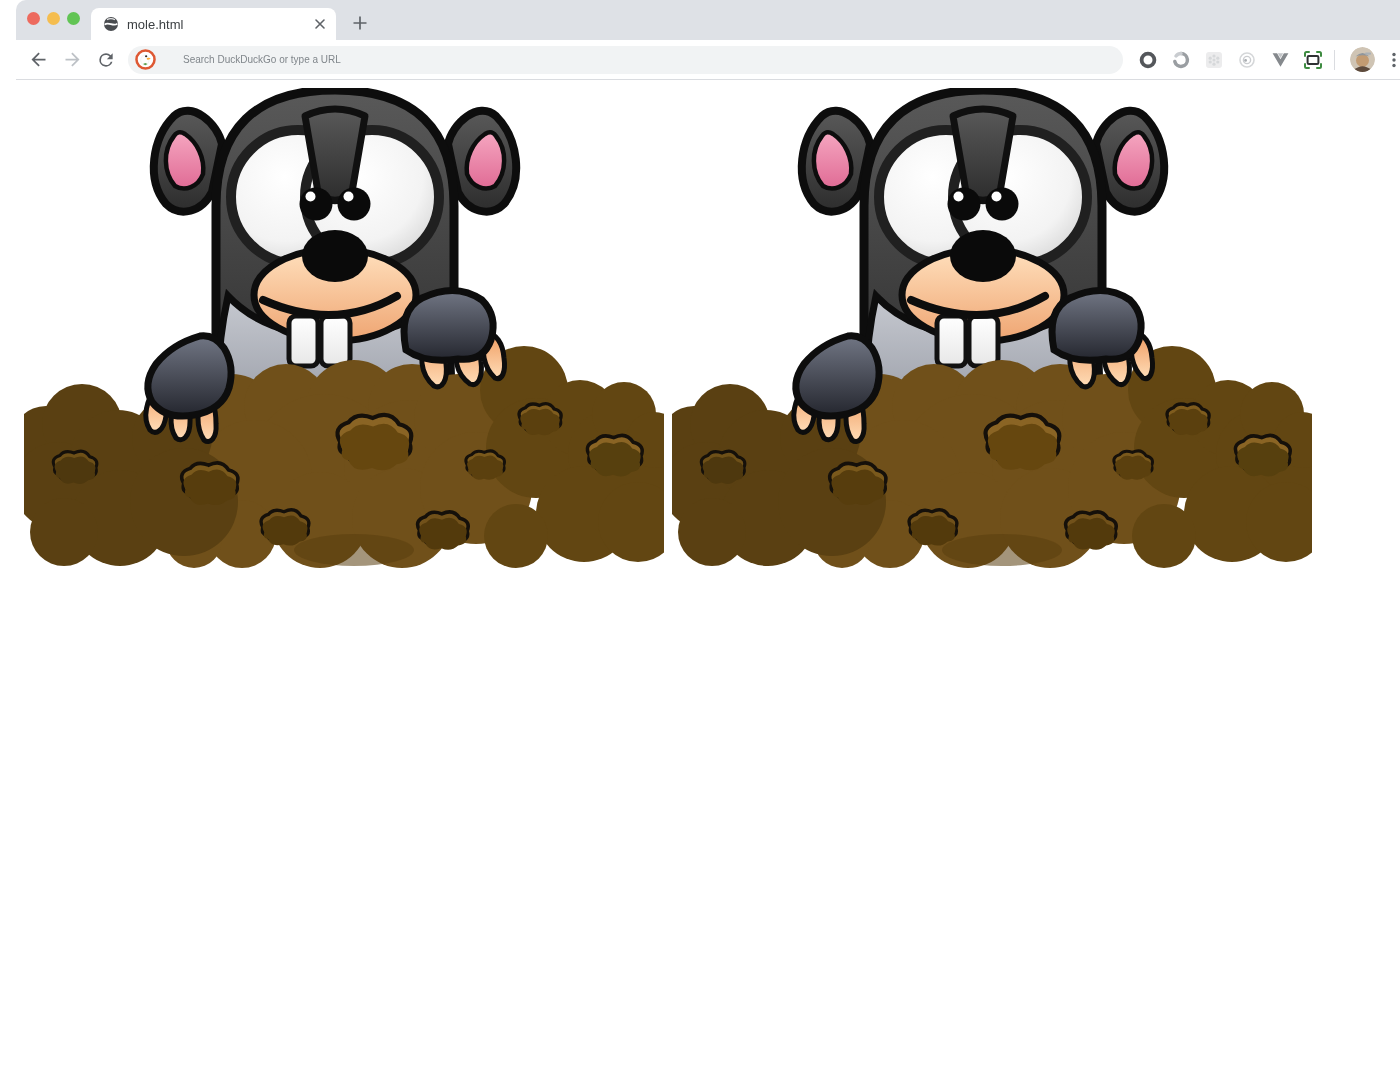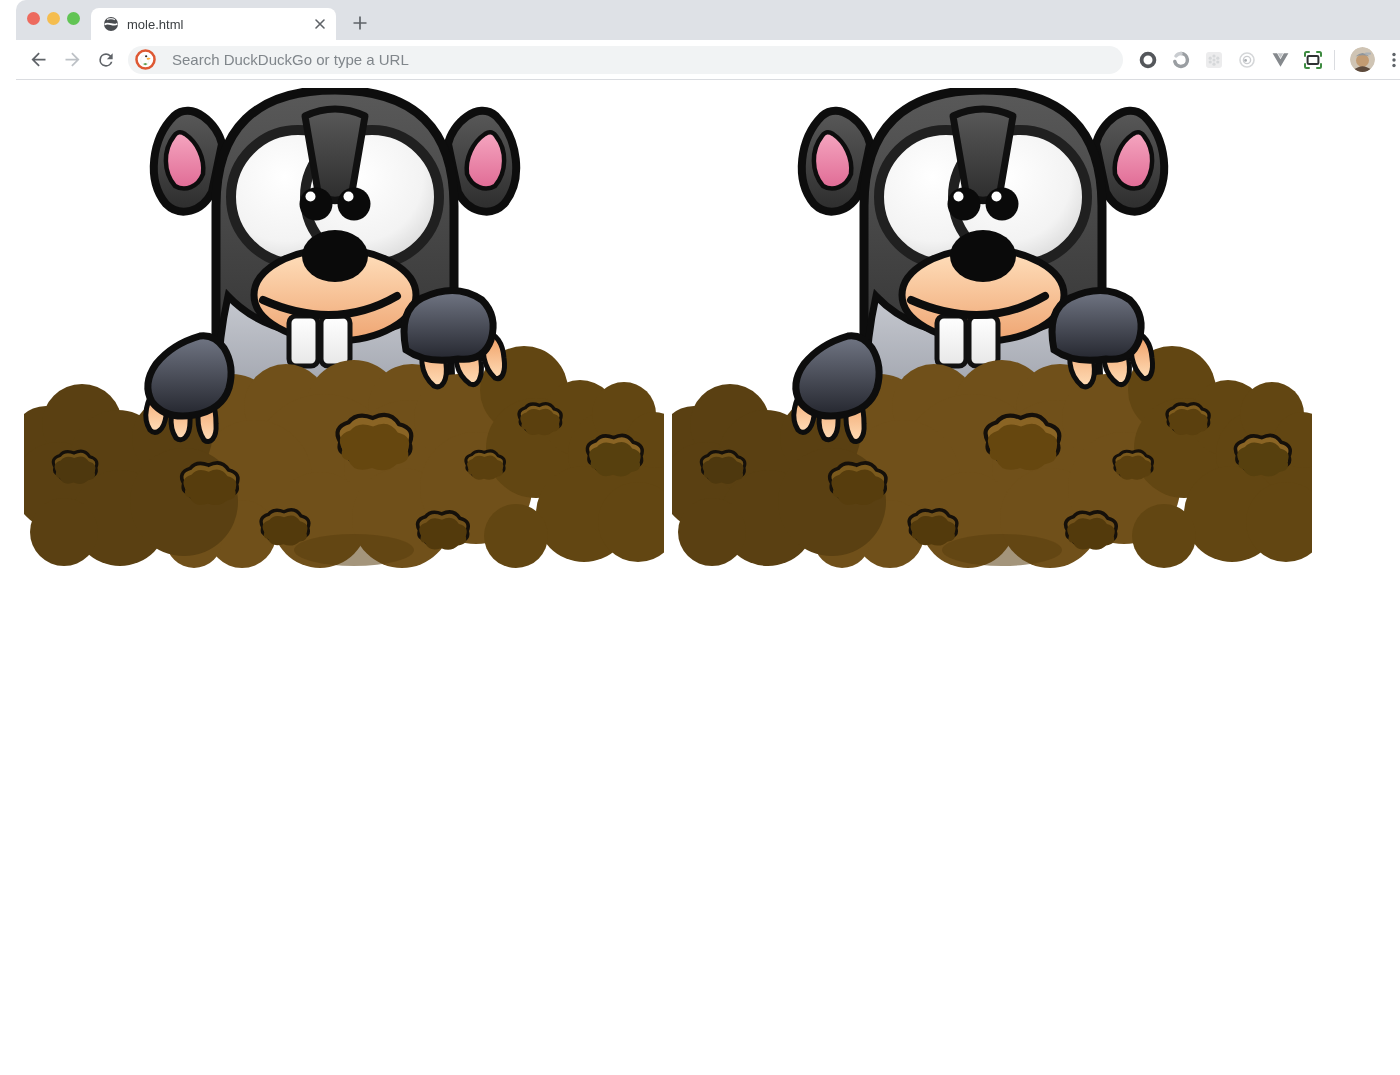--- a/index.html
+++ b/index.html
@@ -11,21 +11,21 @@
   .light{width:13px;height:13px;border-radius:50%;}
   .tab{position:absolute;left:75px;top:8px;width:245px;height:32px;background:#ffffff;border-radius:8px 8px 0 0;display:flex;align-items:center;padding:0 8px 0 12px;box-sizing:border-box;}
   .tab-title{font-size:13px;color:#3C4043;margin-left:8px;flex:1;white-space:nowrap;overflow:hidden;}
   .icon-btn{display:flex;align-items:center;justify-content:center;background:none;border:none;padding:0;cursor:pointer;}
   .newtab{position:absolute;left:329px;top:8px;width:30px;height:30px;}
   
   .toolbar{height:39px;background:#ffffff;border-bottom:1px solid #DADCE0;display:flex;align-items:center;padding:0 10px 0 8px;flex:0 0 auto;}
   .nav{display:flex;align-items:center;gap:6px;}
   .nav .icon-btn{width:28px;height:28px;border-radius:50%;}
   .omnibox{flex:1;height:28px;background:#F1F3F4;border-radius:14px;display:flex;align-items:center;margin:0 14px 0 8px;padding:0 12px 0 7px;min-width:0;}
-  .omnibox input{border:none;outline:none;background:transparent;font-family:"Liberation Sans",sans-serif;font-size:15px;color:#202124;margin-left:14px;flex:1;min-width:0;}
+  .omnibox input{border:none;outline:none;background:transparent;font-family:"Liberation Sans",sans-serif;font-size:10px;color:#202124;margin-left:25px;flex:1;min-width:0;}
   .omnibox input::placeholder{color:#80868B;opacity:1;}
   .ext{display:flex;align-items:center;gap:11px;margin-right:6px;}
   .ext .icon-btn{width:22px;height:22px;}
   .sep{width:1px;height:20px;background:#DADCE0;margin:0 8px 0 4px;}
   .avatar{width:25px;height:25px;border-radius:50%;overflow:hidden;margin:0 7px;flex:0 0 auto;}
   .kebab{width:24px;height:24px;}
   
   .content{flex:1;background:#ffffff;padding:8px 0 0 8px;box-sizing:border-box;overflow:hidden;white-space:nowrap;}
   .mole-img{width:640px;height:482px;margin-right:4px;vertical-align:top;}
 </style>

